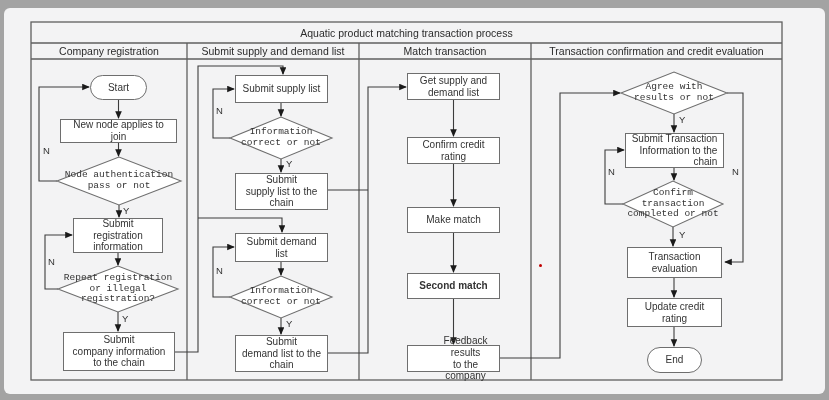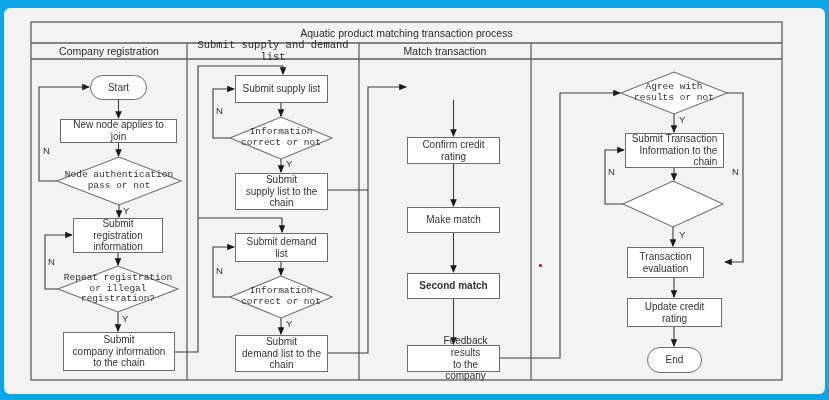--- a/index.html
+++ b/index.html
@@ -1,16 +1,16 @@
 <!DOCTYPE html>
 <html><head>
 <meta charset="utf-8">
 <style>
   html,body{margin:0;padding:0;background:#ffffff;}
-  .page{position:relative;width:829px;height:400px;background:#0ea5e9;overflow:hidden;
+  .page{position:relative;width:829px;height:400px;background:#a3a3a3;overflow:hidden;
         font-family:"Liberation Sans", sans-serif;color:#333;}
   .panel{position:absolute;left:4px;top:8px;width:821px;height:386px;background:#f3f3f4;border-radius:6px;}
   .stage{position:absolute;left:0;top:0;width:829px;height:400px;}
   svg.layer{position:absolute;left:0;top:0;}
   .cell{position:absolute;display:flex;align-items:center;justify-content:center;text-align:center;
         color:#2b2b2b;}
   .title-cell{font-size:10.5px;}
   .lane-cell{font-size:10.5px;}
   .box{position:absolute;background:#ffffff;border:1px solid #6e6e6e;box-sizing:border-box;
        display:flex;align-items:center;justify-content:center;text-align:center;
@@ -82,22 +82,23 @@
         <polygon points="58,289 118,266 178,289 118,312"></polygon>
         <polygon points="230,138 281,117 332,138 281,159"></polygon>
         <polygon points="230,297 281,276 332,297 281,318"></polygon>
         <polygon points="621,93 674,72 727,93 674,114"></polygon>
         <polygon points="623,204 673,181 723,204 673,227"></polygon>
       </g>
     </svg>
 
     <div class="cell title-cell" style="left:31px;top:22px;width:751px;height:21px;">Aquatic product matching transaction process</div>
     <div class="cell lane-cell" style="left:31px;top:43px;width:156px;height:16px;">Company registration</div>
-    <div class="cell lane-cell" style="left:187px;top:43px;width:172px;height:16px;font-family:Liberation Mono, monospace;">Submit supply and demand list</div>
+    <div class="cell lane-cell" style="left:187px;top:43px;width:172px;height:16px;">Submit supply and demand list</div>
     <div class="cell lane-cell" style="left:359px;top:43px;width:172px;height:16px;">Match transaction</div>
+    <div class="cell lane-cell" style="left:531px;top:43px;width:251px;height:16px;">Transaction confirmation and credit evaluation</div>
 
     <div class="box" style="left:60px;top:119px;width:117px;height:24px;">New node applies to
 join</div>
     <div class="box capsule" style="left:90px;top:75px;width:57px;height:25px;">Start</div>
     <div class="dtext" style="left:62px;top:160px;width:114px;height:42px;">Node authentication
 pass or not</div>
     <div class="box" style="left:73px;top:218px;width:90px;height:35px;">Submit
 registration
 information</div>
     <div class="dtext" style="left:60px;top:268px;width:116px;height:42px;">Repeat registration
@@ -113,33 +114,37 @@
 supply list to the
 chain</div>
     <div class="box" style="left:235px;top:233px;width:93px;height:29px;">Submit demand
 list</div>
     <div class="dtext" style="left:231px;top:277px;width:100px;height:40px;">Information
 correct or not</div>
     <div class="box" style="left:235px;top:335px;width:93px;height:37px;">Submit
 demand list to the
 chain</div>
 
+    <div class="box" style="left:407px;top:73px;width:93px;height:27px;">Get supply and
+demand list</div>
     <div class="box" style="left:407px;top:137px;width:93px;height:27px;">Confirm credit
 rating</div>
     <div class="box" style="left:407px;top:207px;width:93px;height:26px;">Make match</div>
     <div class="box" style="left:407px;top:273px;width:93px;height:26px;font-weight:bold;">Second match</div>
     <div class="box" style="left:407px;top:345px;width:93px;height:27px;padding-left:24px;">Feedback results
 to the company</div>
 
     <div class="dtext" style="left:623px;top:73px;width:102px;height:40px;">Agree with
 results or not</div>
     <div class="box" style="left:625px;top:133px;width:99px;height:35px;text-align:right;">Submit Transaction
 Information to the
 chain</div>
-    <div class="box" style="left:627px;top:247px;width:77px;height:31px;">Transaction
+    <div class="dtext" style="left:622px;top:183px;width:102px;height:42px;">Confirm transaction
+completed or not</div>
+    <div class="box" style="left:627px;top:247px;width:95px;height:31px;">Transaction
 evaluation</div>
     <div class="box" style="left:627px;top:298px;width:95px;height:29px;">Update credit
 rating</div>
     <div class="box capsule" style="left:647px;top:347px;width:55px;height:26px;">End</div>
 
     <span class="elabel" style="left:43px;top:145px;">N</span>
     <span class="elabel" style="left:123px;top:205px;">Y</span>
     <span class="elabel" style="left:48px;top:256px;">N</span>
     <span class="elabel" style="left:122px;top:313px;">Y</span>
     <span class="elabel" style="left:216px;top:105px;">N</span>

